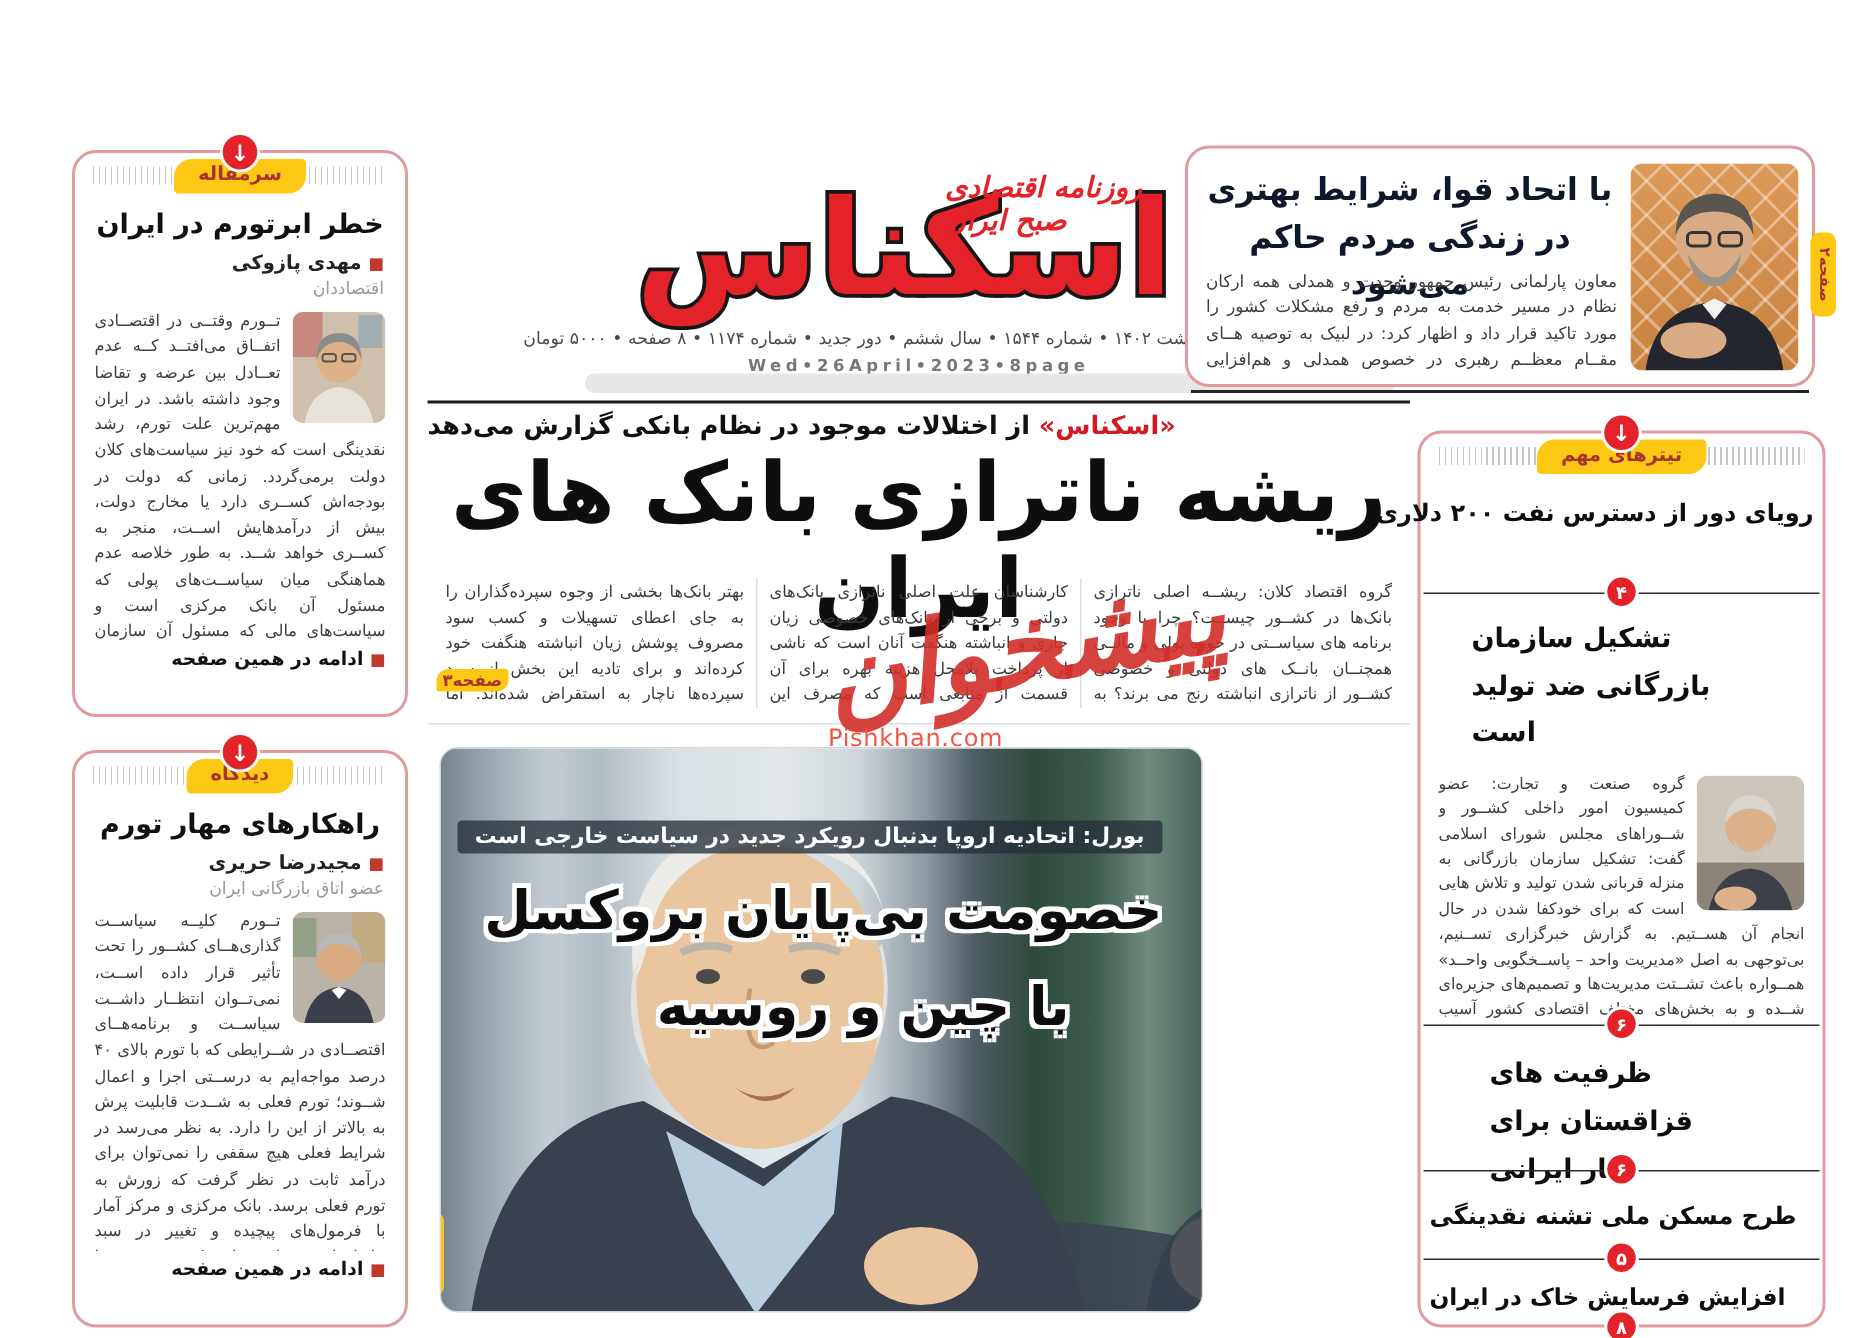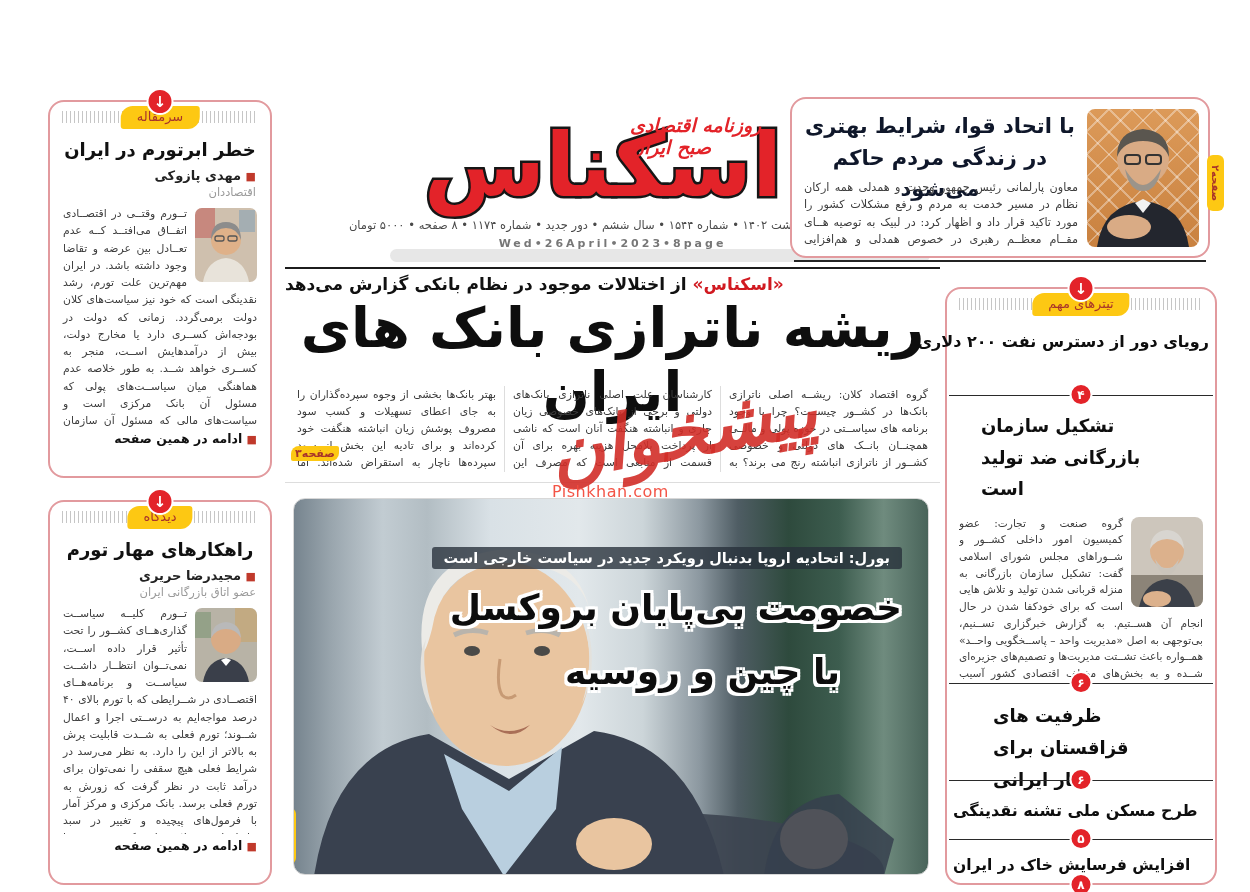--- a/index.html
+++ b/index.html
@@ -6,21 +6,21 @@
   *{box-sizing:border-box;}
   .page{
     position:relative;width:1250px;height:892px;background:#fff;
     font-family:"DejaVu Sans",sans-serif;direction:rtl;overflow:hidden;
   }
   
   .rbox{position:absolute;border:2px solid #e29a9e;border-radius:16px;background:#fff;overflow:visible;}
   .hatch{position:relative;height:12px;margin:9px 12px 0;
     background-image:repeating-linear-gradient(90deg,#c6c6c6 0 1px,transparent 1px 4px);}
   .badge{position:absolute;top:-5px;left:50%;transform:translateX(-50%);
-    background:#fdc813;color:#a8332a;font-weight:normal;font-size:13px;line-height:1.45;
+    background:#fdc813;color:#a8332a;font-weight:bold;font-size:13px;line-height:1.45;
     padding:2px 16px;border-radius:12px 3px 12px 3px;white-space:nowrap;}
   .circ-arrow{position:absolute;top:-14px;left:50%;transform:translateX(-50%);
     width:27px;height:27px;border-radius:50%;background:#e32329;border:2px solid #fff;
     color:#fff;font-weight:bold;font-size:15px;text-align:center;line-height:25px;z-index:3;}
   .pagenum{width:23px;height:23px;border-radius:50%;background:#e32329;border:2px solid #fff;
     color:#fff;font-weight:bold;font-size:12px;text-align:center;line-height:21px;}
   .vtab{position:absolute;background:#fdc813;color:#a8332a;font-weight:bold;font-size:10px;
     writing-mode:vertical-rl;padding:10px 3px;border-radius:6px;letter-spacing:1px;}
   .boxtitle{font-weight:bold;font-size:18px;color:#111;text-align:center;margin:16px 8px 8px;}
   .author-line{padding:0 14px;font-size:13px;font-weight:bold;color:#222;}
@@ -51,21 +51,21 @@
     font-size:55px;font-weight:bold;color:#0e0e0e;letter-spacing:-1px;}
   .lead-cols{position:absolute;top:296px;left:4px;right:4px;height:86px;display:flex;
     gap:0;direction:rtl;overflow:hidden;}
   .lead-col{flex:1;padding:0 8px;font-size:10.8px;line-height:1.58;color:#3a3a3a;
     text-align:justify;overflow:hidden;}
   .lead-col+.lead-col{border-right:1px solid #ddd;}
   .p3badge{position:absolute;top:356px;left:6px;background:#fdc813;color:#a8332a;
     font-weight:bold;font-size:11px;padding:1px 4px;border-radius:8px 2px 8px 2px;}
   .lead-rule{position:absolute;top:392px;left:0;right:0;height:1px;background:#ddd;}
   
-  .photo-box{position:absolute;top:408px;left:8px;width:636px;height:377px;border-radius:12px;
+  .photo-box{position:absolute;top:408px;left:8px;width:509px;height:377px;border-radius:12px;
     overflow:hidden;border:1px solid #d8d8d8;
     background:linear-gradient(90deg,#76848e 0%,#9aa6ae 6%,#c2ccd2 14%,#b2bdc3 21%,#d9e1e6 31%,
       #e2e8eb 45%,#ccd5d9 55%,#8c98a0 64%,#4f5d64 70%,#2e4a3d 78%,#3d5d4f 86%,#6f8b7e 93%,#49645a 100%);}
   .photo-kicker{position:absolute;top:48px;right:26px;background:rgba(38,48,58,.78);
     color:#fff;font-size:14.5px;font-weight:bold;padding:3px 12px;border-radius:3px;}
   .photo-h{position:absolute;right:26px;font-size:36px;font-weight:bold;color:#0d0d0d;
     text-shadow:-3px -3px 0 #fff,3px -3px 0 #fff,-3px 3px 0 #fff,3px 3px 0 #fff,0 -3px 0 #fff,
       0 3px 0 #fff,-3px 0 0 #fff,3px 0 0 #fff;}
   .photo-h.l1{top:88px;}
   .photo-h.l2{top:152px;right:88px;}

